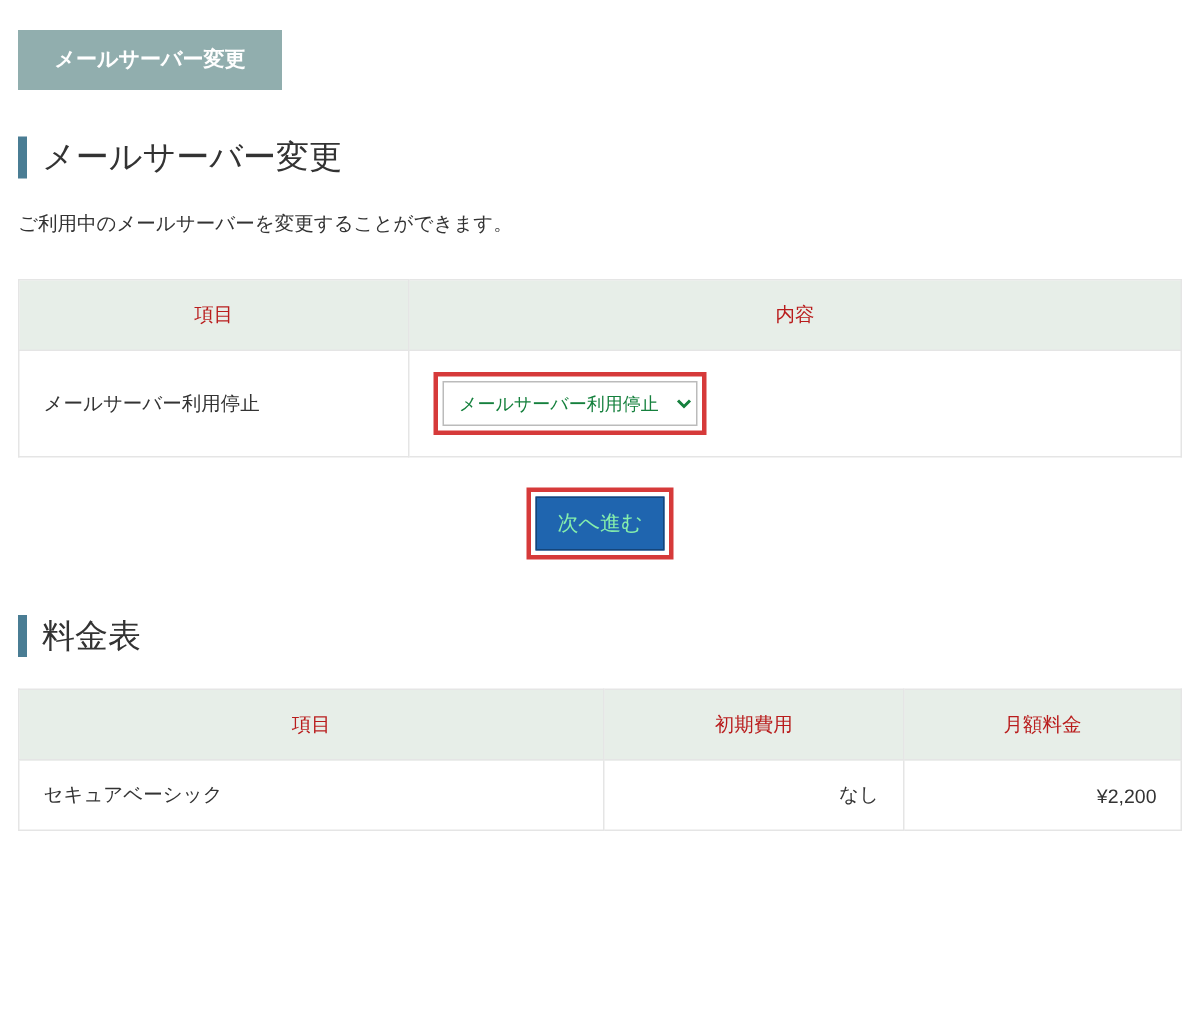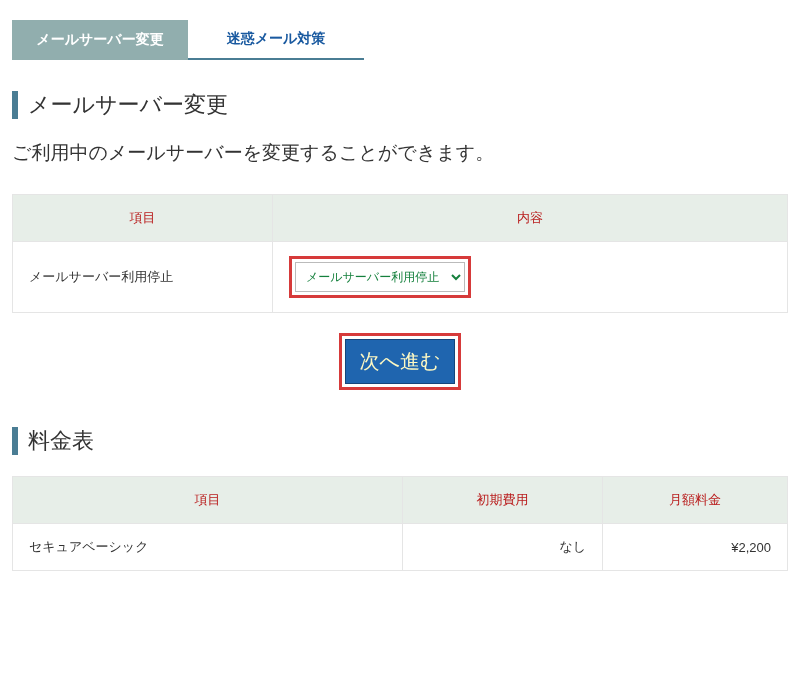--- a/index.html
+++ b/index.html
@@ -52,21 +52,21 @@
     margin-right: 10px;
   }
   .section-heading h1 {
     margin: 0;
     font-size: 22px;
     font-weight: normal;
     color: #333;
   }
 
   .desc {
-    font-size: 19px;
+    font-size: 13px;
     margin: 0 0 28px 0;
   }
 
   
   table {
     width: 100%;
     border-collapse: collapse;
     table-layout: fixed;
   }
   th, td {
@@ -118,34 +118,33 @@
     text-align: center;
     margin: 20px 0 36px 0;
   }
   .btn-highlight {
     display: inline-block;
     border: 3px solid #d63a3a;
     padding: 3px;
   }
   .btn-primary {
     background: #1f65af;
-    color: #fef9c3;
+    color: #86efac;
     border: 1px solid #15457a;
     padding: 8px 14px;
-    font-size: 20px;
+    font-size: 14px;
     cursor: pointer;
     text-align: center;
   }
 </style>
 </head>
 <body>
 
 <div class="tabs">
   <div class="tab tab-active">メールサーバー変更</div>
-  <div class="tab tab-inactive">迷惑メール対策</div>
 </div>
 
 <div class="section-heading">
   <div class="bar"></div>
   <h1>メールサーバー変更</h1>
 </div>
 
 <p class="desc">ご利用中のメールサーバーを変更することができます。</p>
 
 <table class="tbl1">

